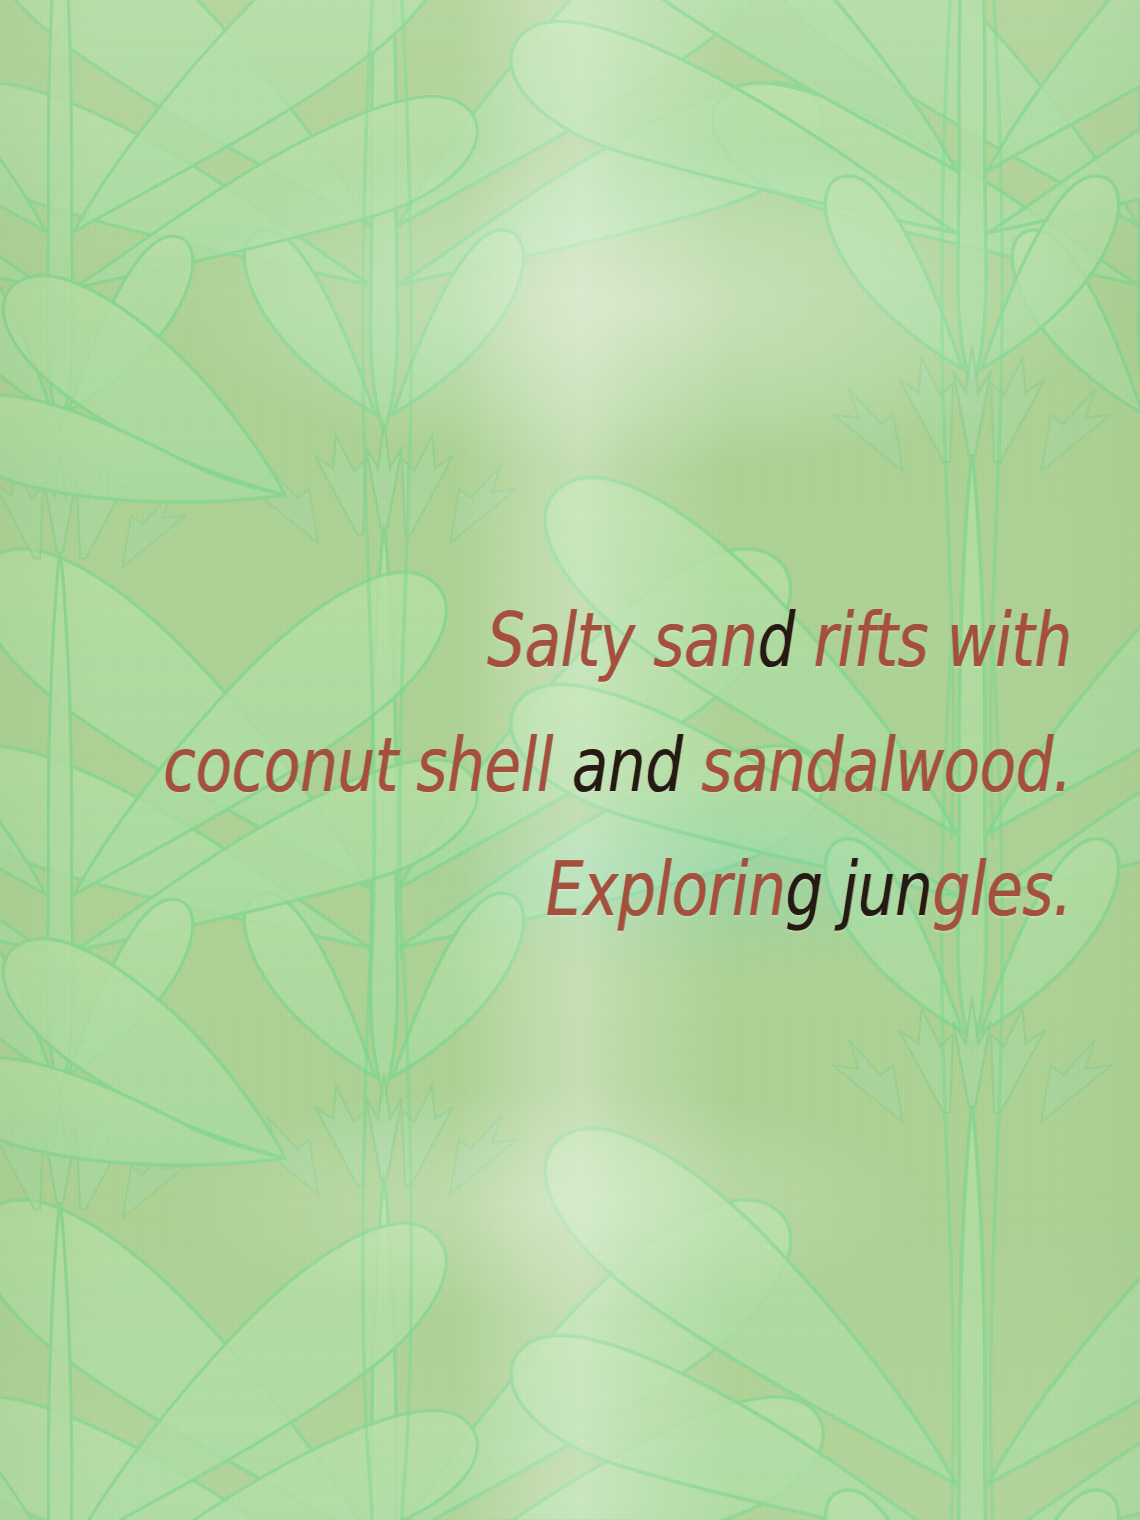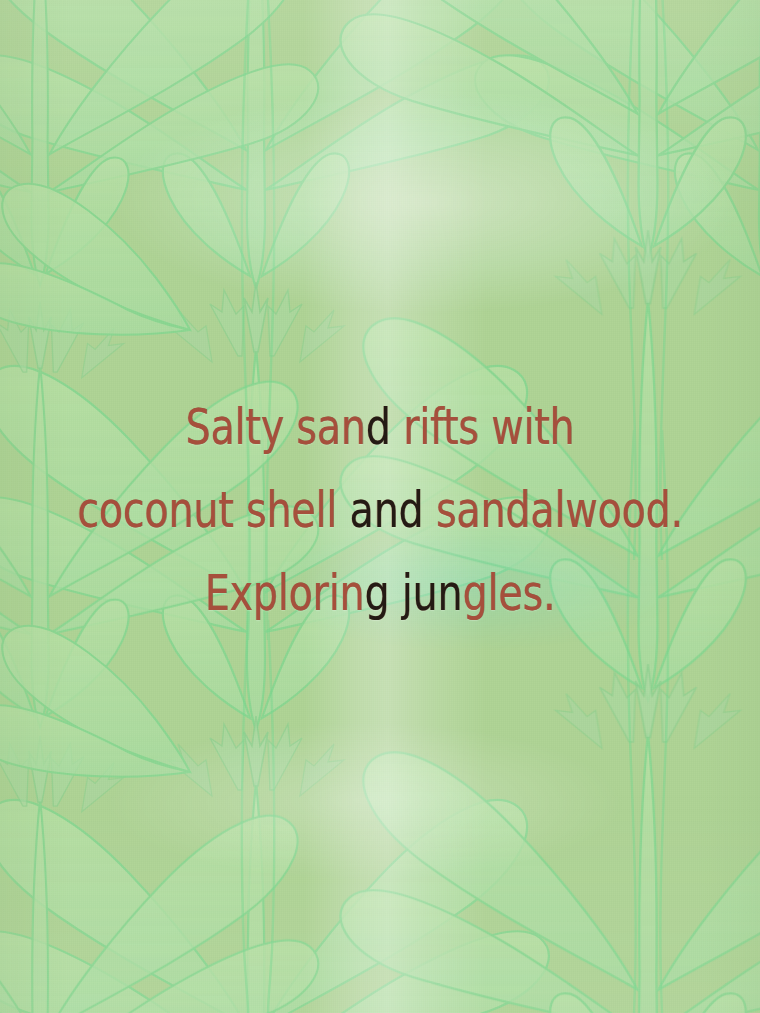--- a/index.html
+++ b/index.html
@@ -85,22 +85,23 @@
         rgba(0,0,0,0.018) 1px,
         rgba(0,0,0,0.018) 2px);
   }
 
   
   .scent-copy {
     position: absolute;
     left: 0;
     right: 0;
     top: 386px;
-    text-align: center;
+    text-align: right;
     z-index: 6;
+    font-style: italic;
   }
   .scent-line {
     display: block;
     font-family: "Liberation Sans Narrow", "DejaVu Sans Condensed", "Liberation Sans", sans-serif;
     font-size: 50px;
     line-height: 83px;
     font-weight: 400;
     letter-spacing: -0.2px;
     color: #a64f3c;
     white-space: nowrap;

